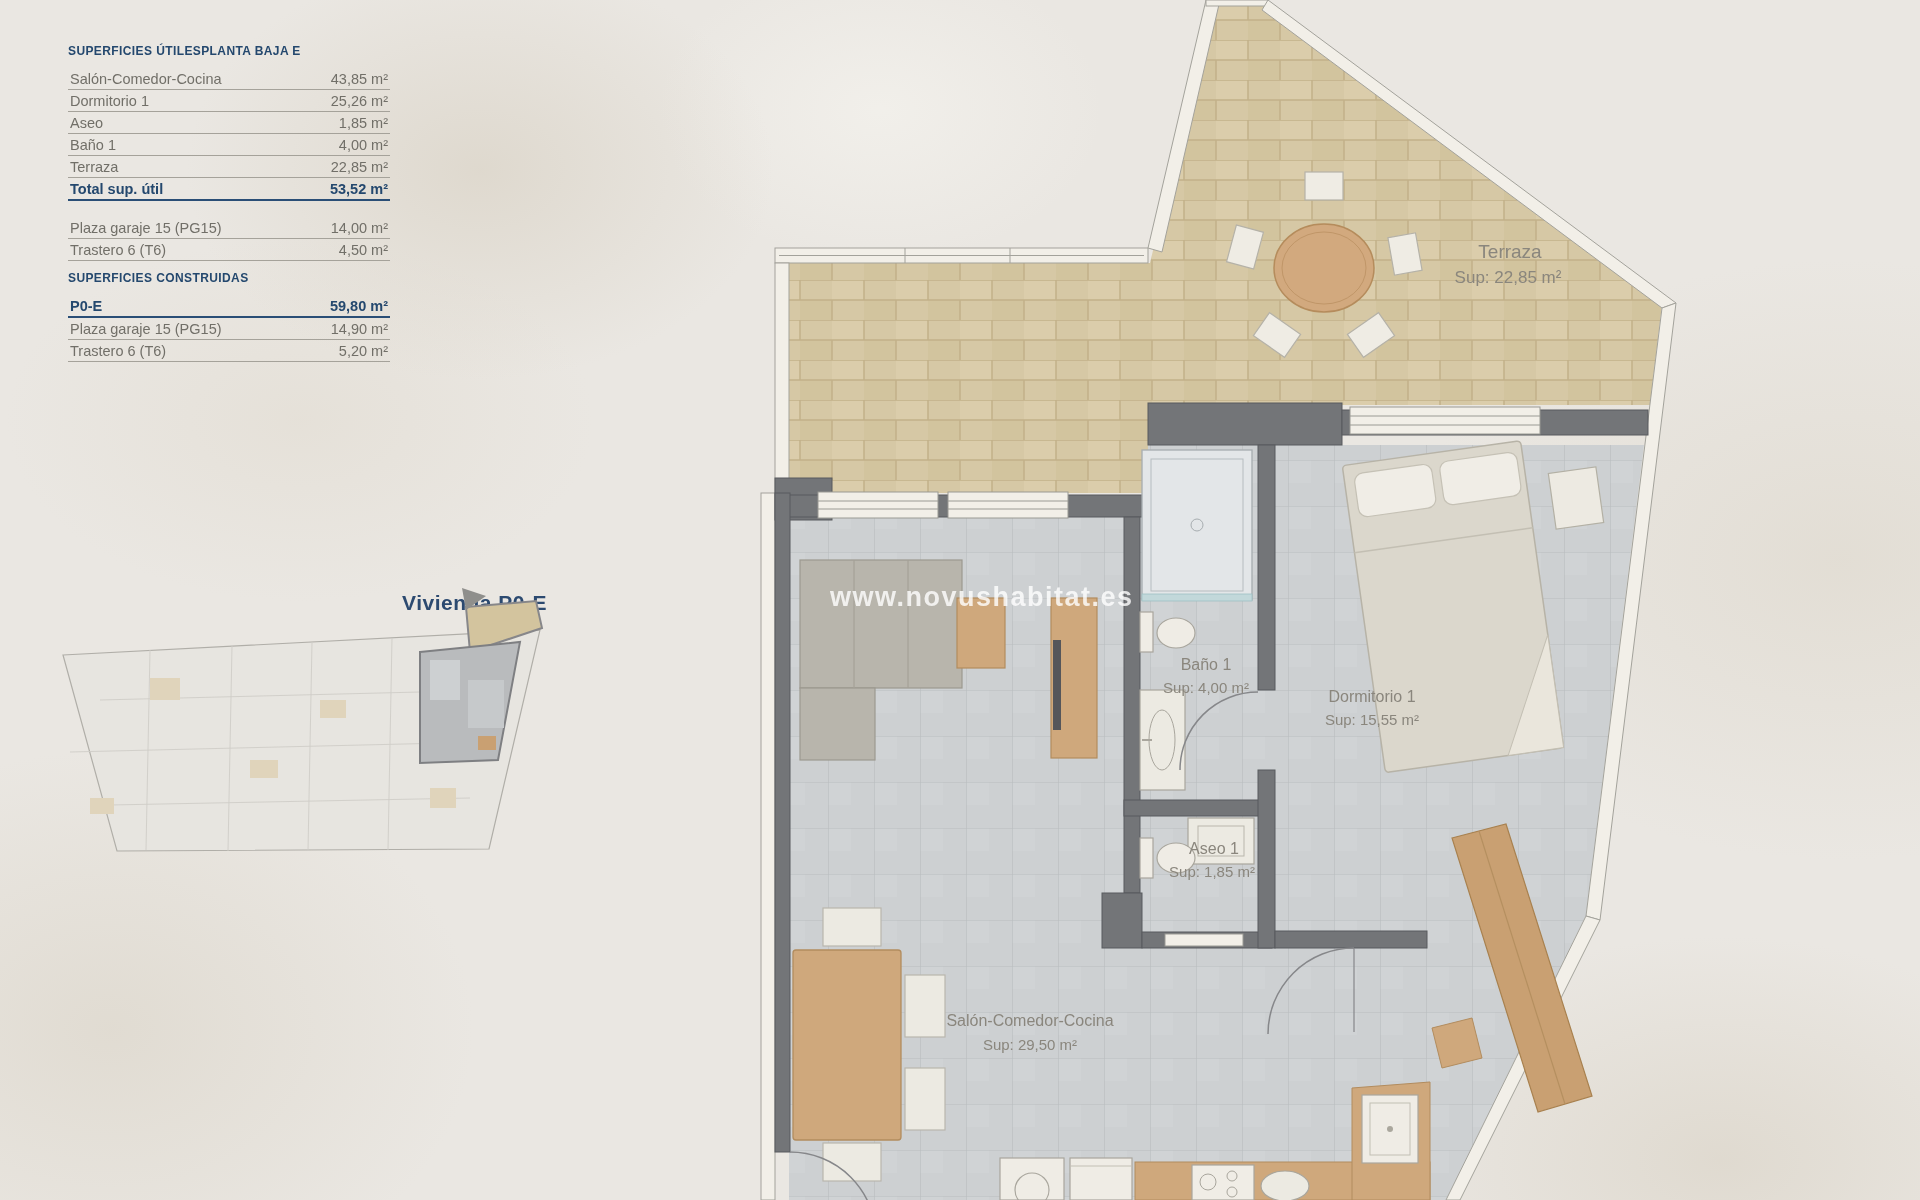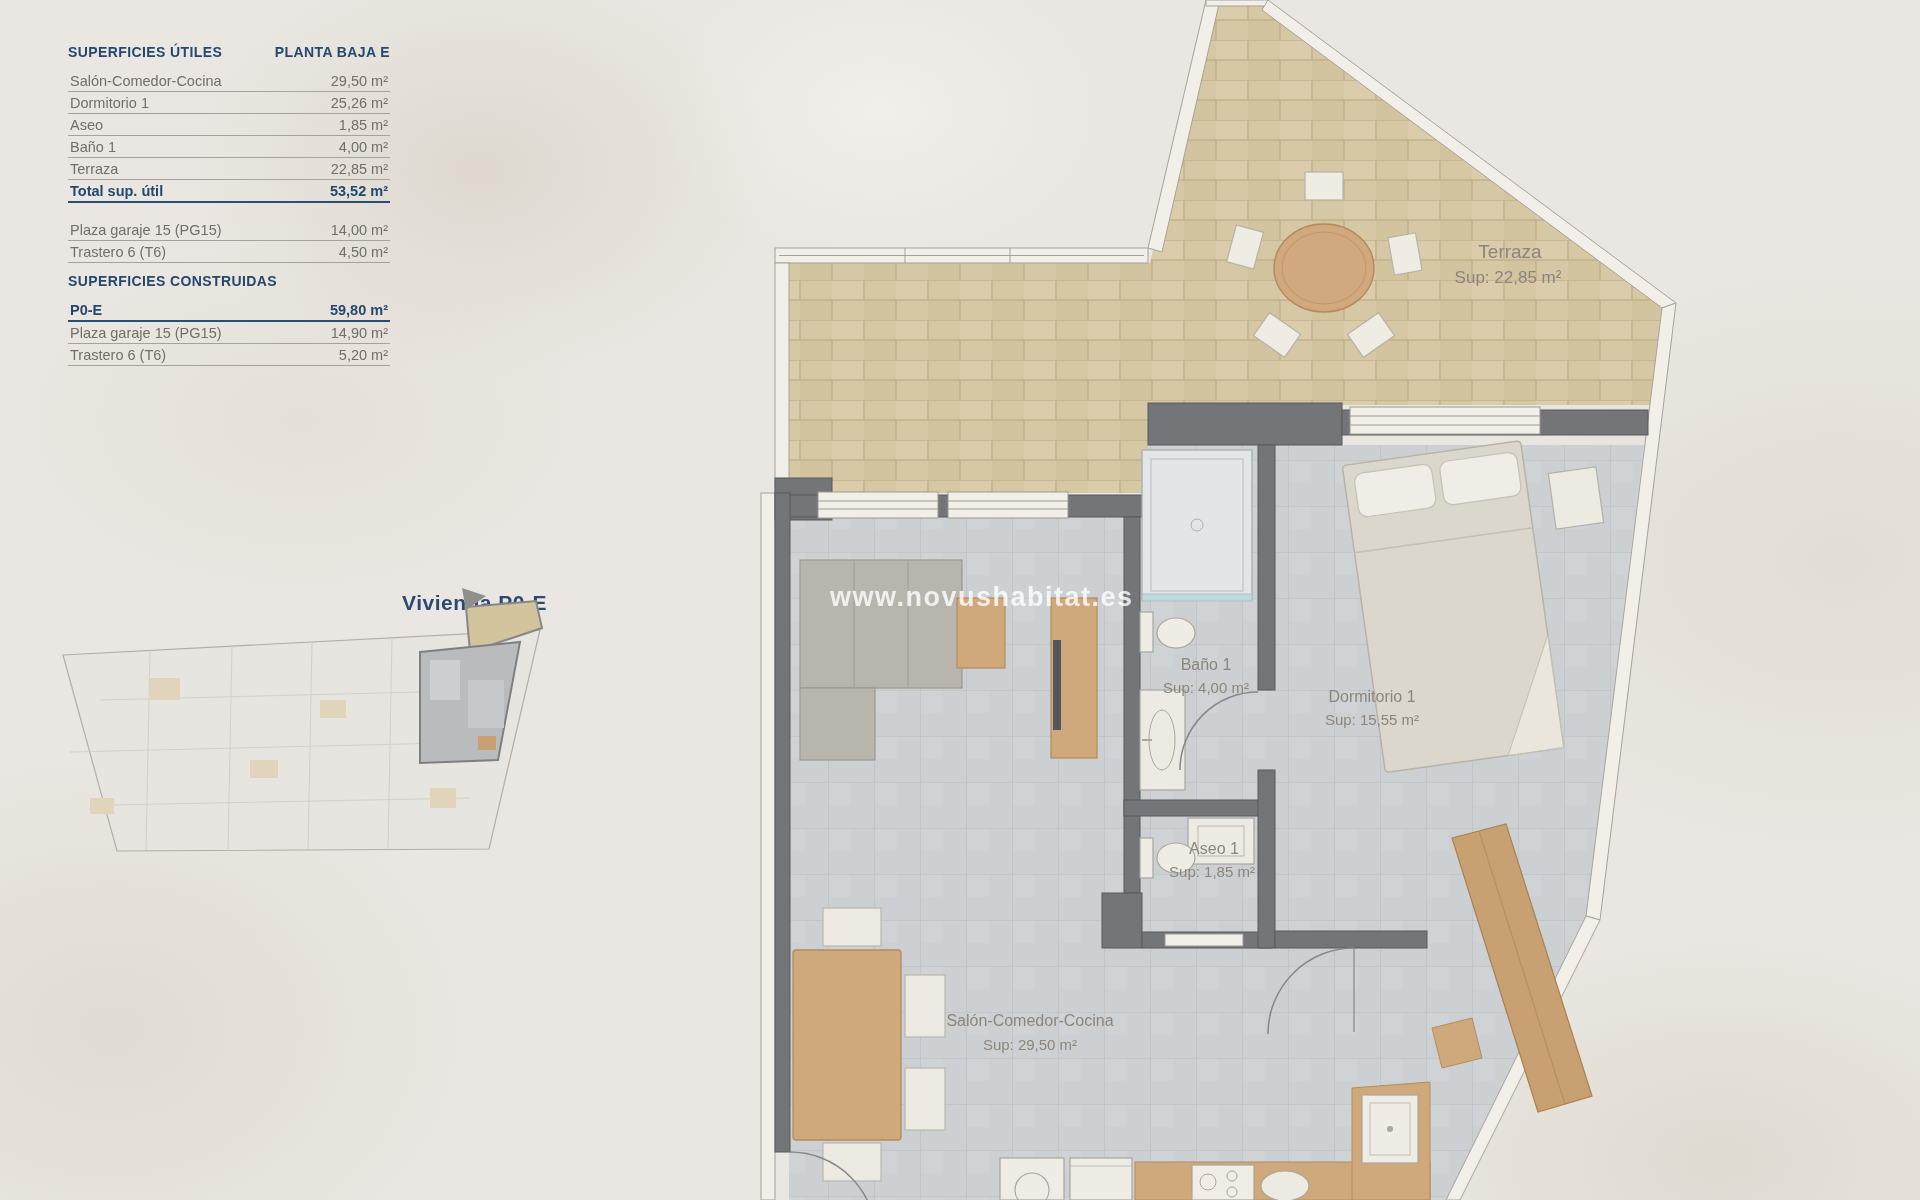--- a/index.html
+++ b/index.html
@@ -10,22 +10,22 @@
     background-image:
       radial-gradient(420px 300px at 480px 170px, rgba(213,205,190,.55), rgba(213,205,190,0) 70%),
       radial-gradient(520px 400px at 110px 1030px, rgba(215,208,194,.5), rgba(215,208,194,0) 70%),
       radial-gradient(620px 430px at 1840px 560px, rgba(217,210,196,.45), rgba(217,210,196,0) 70%),
       radial-gradient(520px 320px at 1720px 1160px, rgba(213,205,190,.5), rgba(213,205,190,0) 70%),
       radial-gradient(420px 260px at 300px 420px, rgba(222,215,202,.4), rgba(222,215,202,0) 70%),
       radial-gradient(320px 220px at 880px 110px, rgba(242,240,235,.9), rgba(242,240,235,0) 70%);
   }
   
   .panel{position:absolute;left:68px;top:44px;width:322px;color:#716f68;}
-  .panel .ttl-row{display:flex;justify-content:space-between;align-items:baseline;
-    color:#24486e;font-weight:bold;font-size:14px;letter-spacing:.4px;margin-bottom:10px;}
+  .panel .ttl-row{display:flex;justify-content:flex-start;align-items:baseline;
+    color:#24486e;font-weight:bold;font-size:12px;letter-spacing:.4px;margin-bottom:10px;}
   .srow{display:flex;justify-content:space-between;align-items:baseline;
     font-size:14.5px;padding:3px 2px 2px 2px;border-bottom:1px solid #a5a29a;}
   .srow .v{white-space:nowrap;}
   .srow.total{color:#24486e;border-bottom:2px solid #2a4e76;font-weight:bold;}
   .gap{height:16px;}
   .sec2{margin-top:10px;}
   
   .keyplan-caption{position:absolute;left:402px;top:550px;color:#2c4a70;
     font-size:21px;letter-spacing:.5px;font-weight:bold;margin-top:41px;}
   
@@ -39,21 +39,21 @@
 
 <div class="canvas">
 
   <div class="panel">
     <div class="ttl-row">
       <span>SUPERFICIES ÚTILES</span>
       <span>PLANTA BAJA E</span>
     </div>
     <div class="srow">
       <span>Salón-Comedor-Cocina</span>
-      <span class="v">29,50 m²</span>
+      <span class="v">43,85 m²</span>
     </div>
     <div class="srow">
       <span>Dormitorio 1</span>
       <span class="v">25,26 m²</span>
     </div>
     <div class="srow">
       <span>Aseo</span>
       <span class="v">1,85 m²</span>
     </div>
     <div class="srow">

